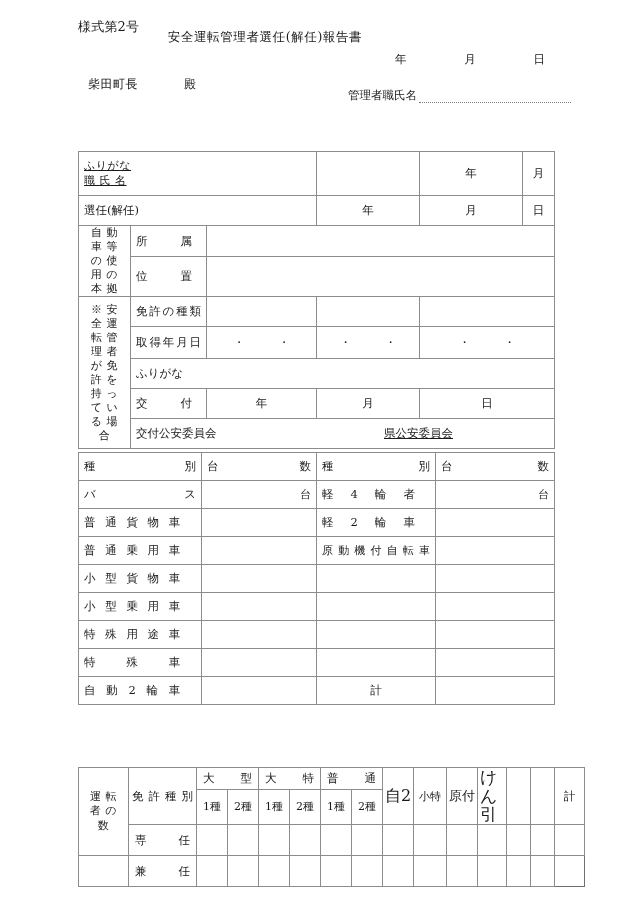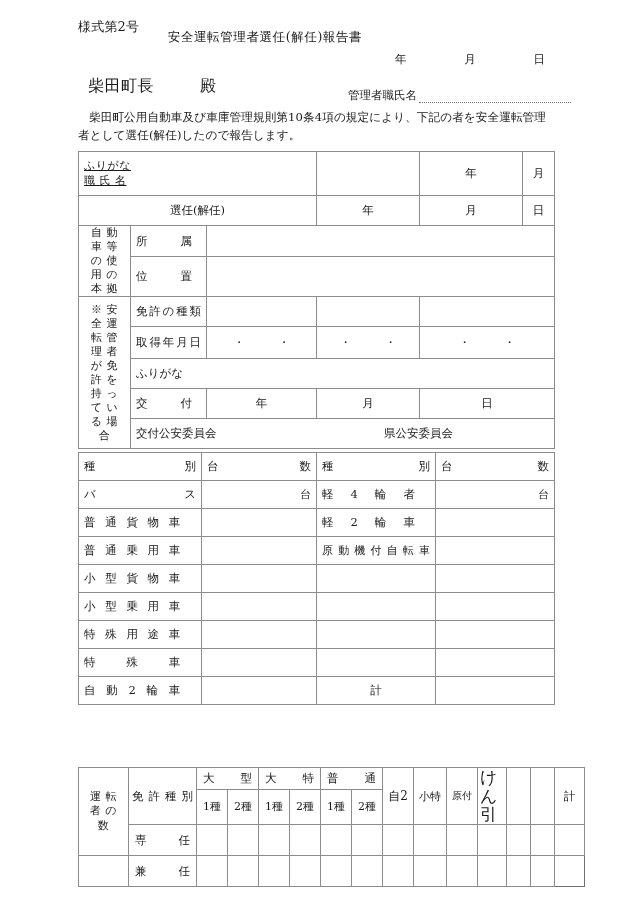--- a/index.html
+++ b/index.html
@@ -44,21 +44,21 @@
     left: 395px; top: 52px;
     width: 150px;
     font-size: 11.5px;
     display: flex;
     justify-content: space-between;
     white-space: nowrap;
   }
   .addressee {
     position: absolute;
     left: 88px; top: 76px;
-    font-size: 16px;
+    font-size: 12px;
     white-space: nowrap;
   }
   .addressee .nm { letter-spacing: .5px; }
   .addressee .hono { margin-left: 46px; }
 
   .manager-name {
     position: absolute;
     left: 348px; top: 88px;
     font-size: 11.5px;
     white-space: nowrap;
@@ -153,21 +153,20 @@
 
   <div class="addressee">
     <span class="nm">柴田町長</span><span class="hono">殿</span>
   </div>
 
   <div class="manager-name">
     <span>管理者職氏名</span>
     <span class="dotline"></span>
   </div>
 
-  <div class="lead">柴田町公用自動車及び車庫管理規則第10条4項の規定により、下記の者を安全運転管理者として選任(解任)したので報告します。</div>
 
   <table class="tbl outer" style="left:78px; top:151px; width:476px;">
     <colgroup>
       <col style="width:52px">
         <col style="width:76px">
         <col style="width:110px">
       <col style="width:103px">
         <col style="width:103px">
         <col style="width:32px">
     </colgroup>
@@ -179,21 +178,21 @@
             <div>ふりがな</div>
             <div>職 氏 名</div>
           </div>
         </td>
         <td></td>
         <td class="ctr">年</td>
         <td class="ctr">月</td>
       </tr>
 
       <tr>
-        <td colspan="3" style="height:30px;text-align:center;">選任(解任)</td>
+        <td colspan="3" style="height:30px;">選任(解任)</td>
         <td class="ctr">年</td>
         <td class="ctr">月</td>
         <td class="ctr">日</td>
       </tr>
 
       <tr>
         <td rowspan="2" class="vlabel" style="height:36px;">自 動 車 等 の 使 用 の 本 拠</td>
         <td>
             <span class="sp-narrow">
               <span>所</span>
@@ -275,21 +274,21 @@
         <td class="ctr">年</td>
         <td class="ctr">月</td>
         <td colspan="2" class="ctr">日</td>
       </tr>
 
       <tr>
         <td colspan="5" style="height:30px;">
           <span style="display:flex; width:100%;">
             <span>交付公安委員会</span>
             <span style="flex:1"></span>
-            <span style="margin-right:96px;">県公安委員会</span>
+            <span style="margin-right:96px;text-decoration:underline;">県公安委員会</span>
           </span>
         </td>
       </tr>
     </tbody>
   </table>
 
   <table class="tbl outer" style="left:78px; top:452px; width:476px;">
     <colgroup>
       <col style="width:123px">
         <col style="width:115px">
@@ -503,23 +502,23 @@
               <span>大</span>
               <span>特</span>
             </span>
         </td>
         <td colspan="2" class="ctr" style="height:17px; padding:0;">
           <span class="sp" style="padding:0 6px; box-sizing:border-box;">
               <span>普</span>
               <span>通</span>
             </span>
         </td>
-        <td rowspan="2" class="ctr" style="padding:0 1px; font-size:12px;">自2</td>
+        <td rowspan="2" class="ctr" style="padding:0 1px; font-size:16px;">自2</td>
         <td rowspan="2" class="ctr" style="padding:0 1px; font-size:11px;">小特</td>
-        <td rowspan="2" class="ctr" style="padding:0 1px; font-size:10px;">原付</td>
+        <td rowspan="2" class="ctr" style="padding:0 1px; font-size:13px;">原付</td>
         <td rowspan="2" style="padding:0 2px; font-size:17px; line-height:1.1;">けん引</td>
         <td rowspan="2" class="ctr"></td>
         <td rowspan="2" class="ctr"></td>
         <td rowspan="2" class="ctr">計</td>
       </tr>
 
       <tr>
         <td class="ctr" style="height:24px; padding:0; font-size:11px;">1種</td>
         <td class="ctr" style="padding:0; font-size:11px;">2種</td>
         <td class="ctr" style="padding:0; font-size:11px;">1種</td>

